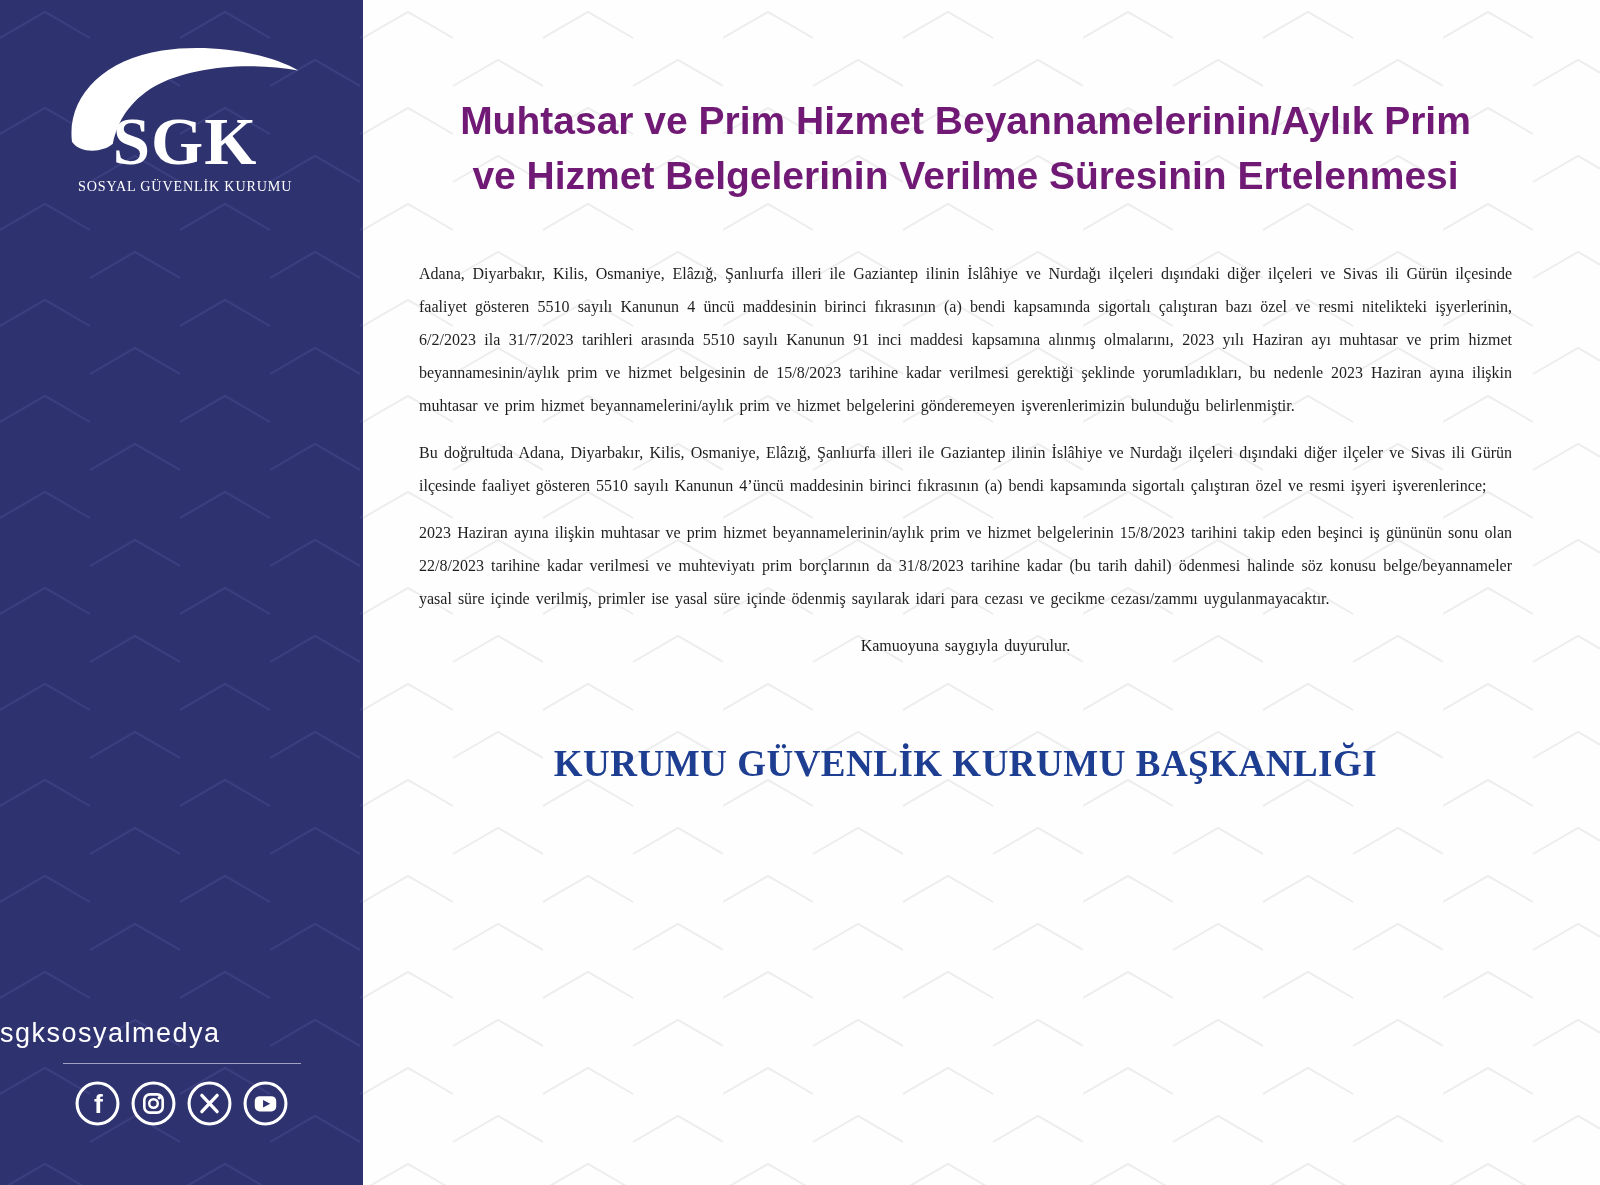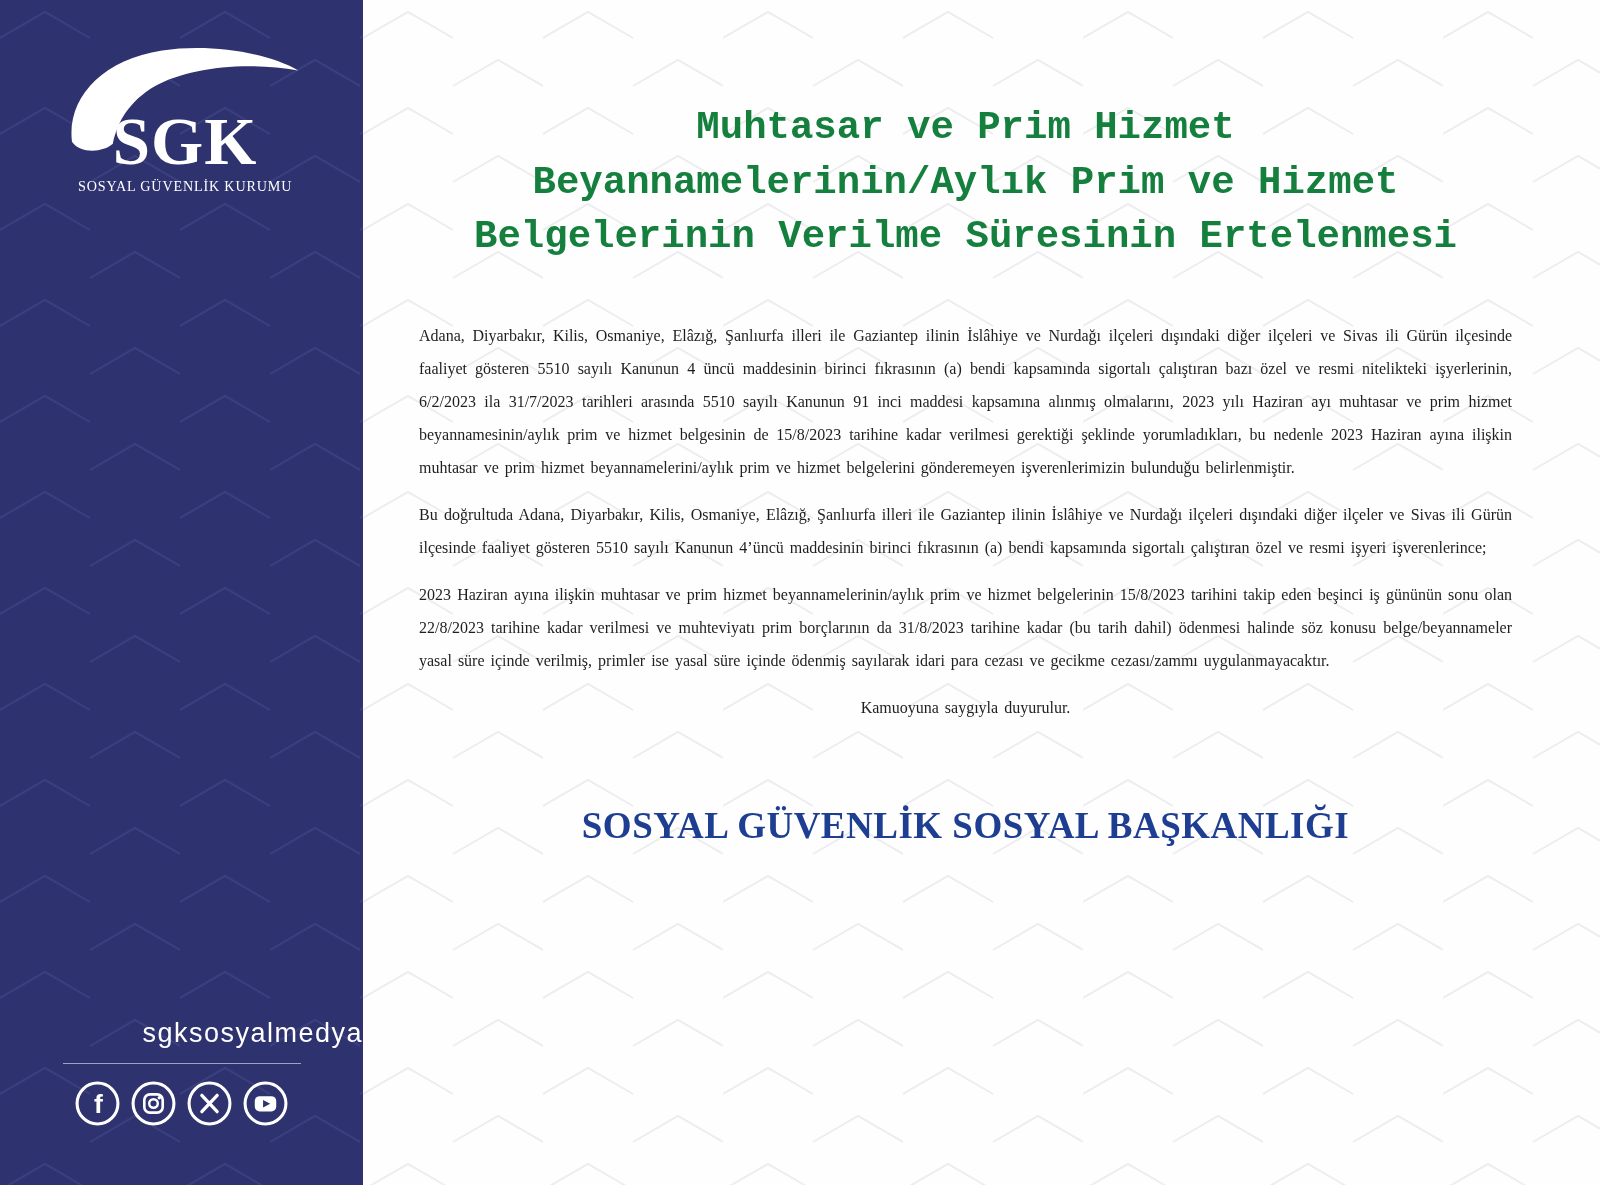--- a/index.html
+++ b/index.html
@@ -14,43 +14,43 @@
     background: #2e326f; flex: 0 0 363px; overflow: hidden;
   }
   .pattern-bg { position: absolute; inset: 0; width: 100%; height: 100%; display: block; }
   .sidebar-inner { position: relative; width: 100%; height: 100%; z-index: 1; }
 
   .logo-wrap { position: absolute; top: 38px; left: 50%; transform: translateX(-50%); width: 262px; }
   .logo-wrap svg { display: block; width: 100%; }
   .logo-abbr { font-family: "Liberation Serif", serif; font-weight: bold; letter-spacing: 1px; }
   .logo-sub  { font-family: "Liberation Serif", serif; letter-spacing: 0.8px; }
 
-  .social-block { position: absolute; bottom: 58px; left: 0; width: 100%; text-align: right; }
+  .social-block { position: absolute; bottom: 58px; left: 0; width: 100%; text-align: left; }
   .social-handle {
     color: #ffffff; font-family: "Liberation Sans", sans-serif;
     font-size: 27px; letter-spacing: 1.5px; font-weight: 400;
   }
   .social-divider {
     width: 238px; height: 1px; background: rgba(255,255,255,0.55);
     margin: 14px auto 16px auto;
   }
   .social-row { display: flex; justify-content: center; gap: 9px; }
   .social-icon { width: 47px; height: 47px; display: block; cursor: pointer; }
 
   
   .main {
     position: relative; flex: 1; height: 100%;
     background: #fefefe; overflow: hidden;
   }
   .main-inner { position: relative; z-index: 1; padding: 86px 88px 0 56px; }
 
   .doc-title {
-    font-family: Liberation Mono, monospace; font-weight: bold;
-    font-size: 39px; line-height: 1.4; color: #15803d;
-    text-align: center; max-width: 1060px; margin: 15px auto 54px auto;
+    font-family: Liberation Sans, sans-serif; font-weight: bold;
+    font-size: 39px; line-height: 1.4; color: #701a75;
+    text-align: center; max-width: 1060px; margin: 8px auto 54px auto;
   }
 
   .doc-body p {
     font-size: 16px; line-height: 33px; color: #1e1e1e;
     text-align: justify; margin-bottom: 14px;
     word-spacing: 2px;
   }
   .doc-body p.no-justify { text-align: center; }
 
   .doc-footer {
@@ -131,17 +131,17 @@
     <div class="main-inner">
       <h1 class="doc-title">Muhtasar ve Prim Hizmet Beyannamelerinin/Aylık Prim ve Hizmet Belgelerinin Verilme Süresinin Ertelenmesi</h1>
 
       <div class="doc-body">
         <p>Adana, Diyarbakır, Kilis, Osmaniye, Elâzığ, Şanlıurfa illeri ile Gaziantep ilinin İslâhiye ve Nurdağı ilçeleri dışındaki diğer ilçeleri ve Sivas ili Gürün ilçesinde faaliyet gösteren 5510 sayılı Kanunun 4 üncü maddesinin birinci fıkrasının (a) bendi kapsamında sigortalı çalıştıran bazı özel ve resmi nitelikteki işyerlerinin, 6/2/2023 ila 31/7/2023 tarihleri arasında 5510 sayılı Kanunun 91 inci maddesi kapsamına alınmış olmalarını, 2023 yılı Haziran ayı muhtasar ve prim hizmet beyannamesinin/aylık prim ve hizmet belgesinin de 15/8/2023 tarihine kadar verilmesi gerektiği şeklinde yorumladıkları, bu nedenle 2023 Haziran ayına ilişkin muhtasar ve prim hizmet beyannamelerini/aylık prim ve hizmet belgelerini gönderemeyen işverenlerimizin bulunduğu belirlenmiştir.</p>
         <p>Bu doğrultuda Adana, Diyarbakır, Kilis, Osmaniye, Elâzığ, Şanlıurfa illeri ile Gaziantep ilinin İslâhiye ve Nurdağı ilçeleri dışındaki diğer ilçeler ve Sivas ili Gürün ilçesinde faaliyet gösteren 5510 sayılı Kanunun 4’üncü maddesinin birinci fıkrasının (a) bendi kapsamında sigortalı çalıştıran özel ve resmi işyeri işverenlerince;</p>
         <p>2023 Haziran ayına ilişkin muhtasar ve prim hizmet beyannamelerinin/aylık prim ve hizmet belgelerinin 15/8/2023 tarihini takip eden beşinci iş gününün sonu olan 22/8/2023 tarihine kadar verilmesi ve muhteviyatı prim borçlarının da 31/8/2023 tarihine kadar (bu tarih dahil) ödenmesi halinde söz konusu belge/beyannameler yasal süre içinde verilmiş, primler ise yasal süre içinde ödenmiş sayılarak idari para cezası ve gecikme cezası/zammı uygulanmayacaktır.</p>
         <p class="no-justify">Kamuoyuna saygıyla duyurulur.</p>
       </div>
 
-      <div class="doc-footer">SOSYAL GÜVENLİK SOSYAL BAŞKANLIĞI</div>
+      <div class="doc-footer">KURUMU GÜVENLİK KURUMU BAŞKANLIĞI</div>
     </div>
   </main>
 
 </div>
 
 </body></html>

